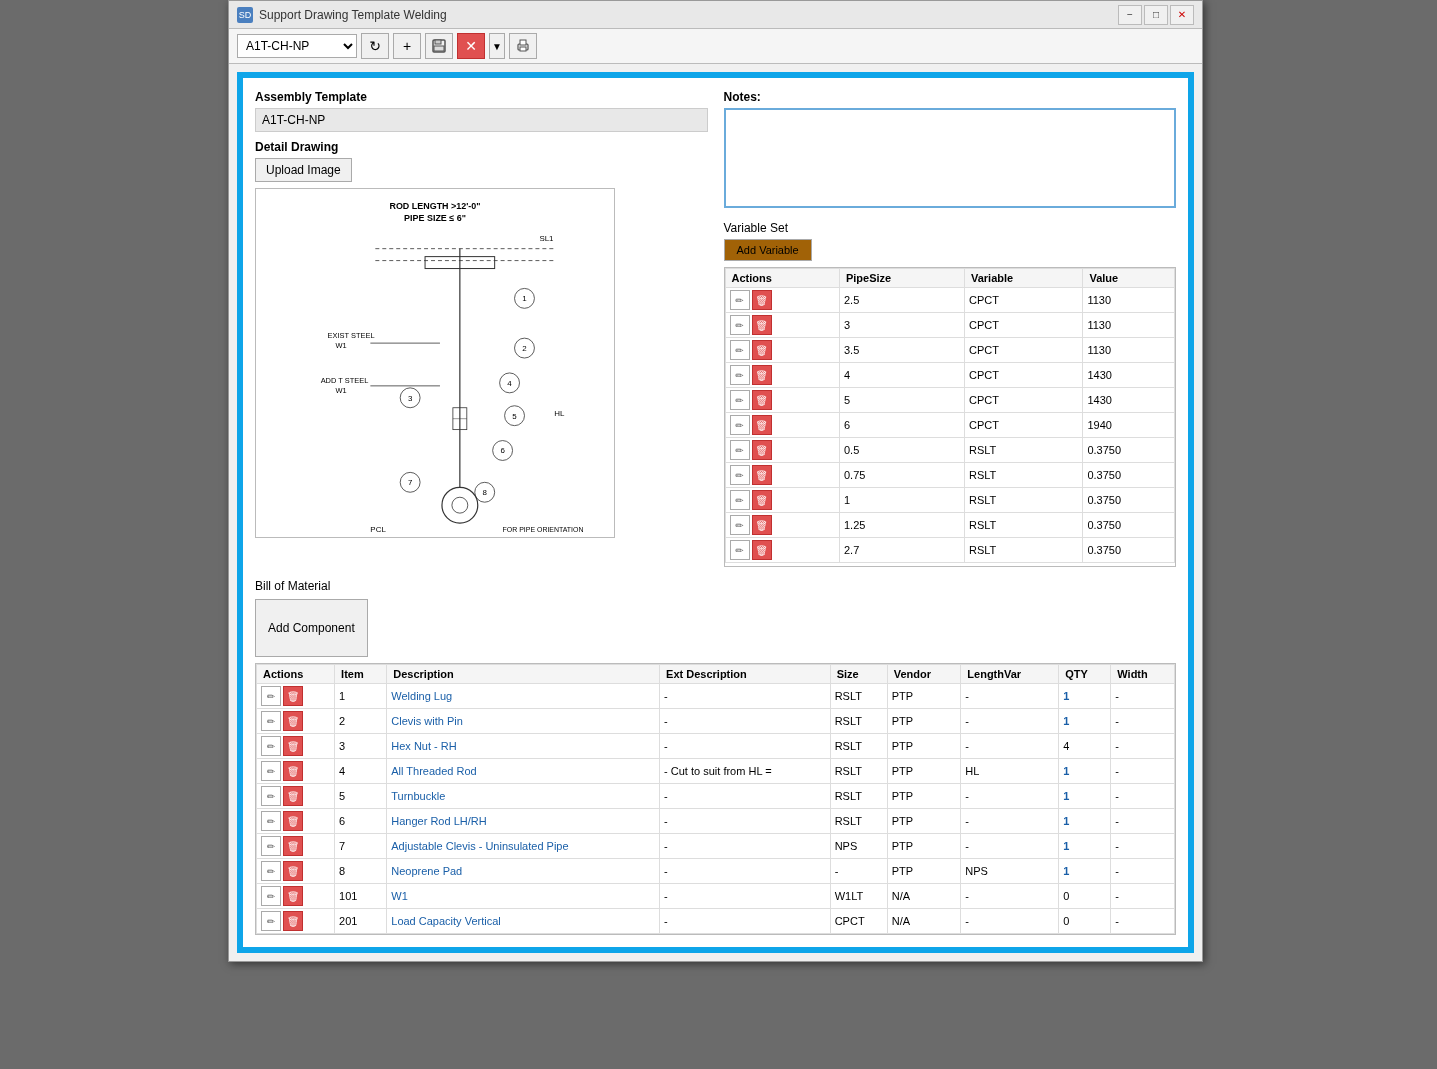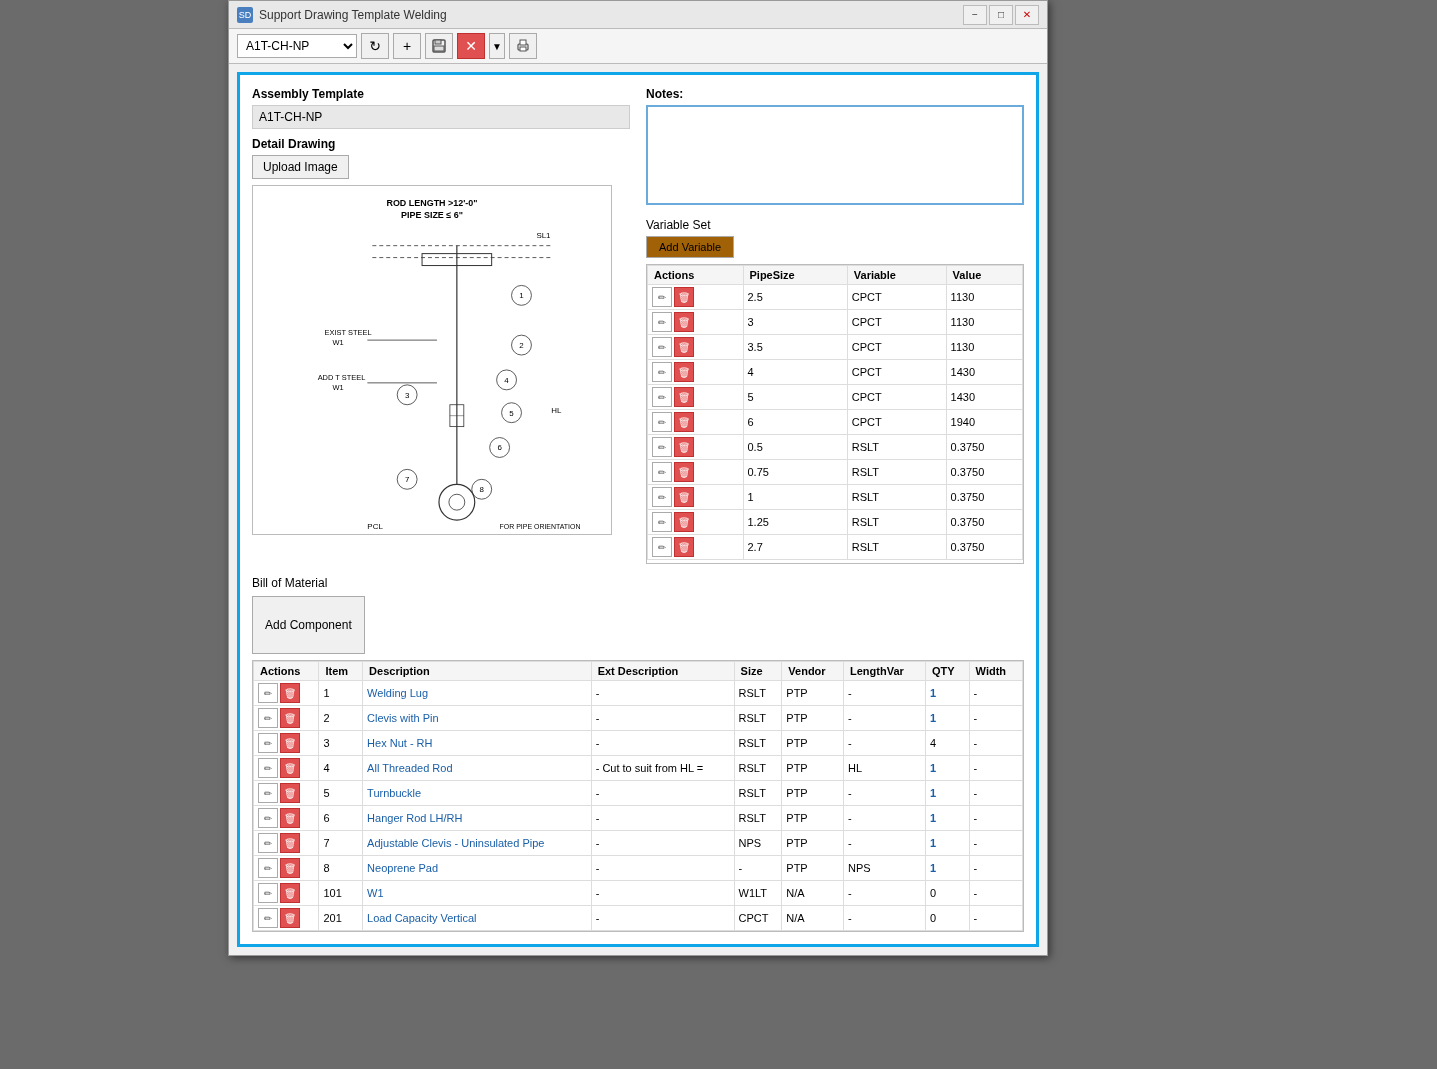--- a/index.html
+++ b/index.html
@@ -7,21 +7,21 @@
       background: #6b6b6b;
       font-family: 'Segoe UI', Tahoma, Geneva, Verdana, sans-serif;
       font-size: 12px;
       color: #000;
       width: 1437px;
       min-height: 1069px;
     }
     .window {
       position: absolute;
       top: 0; left: 228px;
-      width: 820px;
+      width: 975px;
       background: #f0f0f0;
       border: 1px solid #999;
       box-shadow: 2px 2px 8px rgba(0,0,0,0.5);
     }
     .title-bar {
       background: #e8e8e8;
       border-bottom: 1px solid #bbb;
       display: flex;
       align-items: center;
       padding: 4px 8px;
@@ -85,21 +85,21 @@
       color: white;
     }
     .toolbar-btn.dropdown-arrow {
       width: 16px;
       font-size: 10px;
     }
 
     .main-content {
       background: white;
       margin: 8px;
-      border: 3px solid #0ea5e9;
+      border: 6px solid #0ea5e9;
       padding: 12px;
     }
 
     .top-section {
       display: flex;
       gap: 16px;
     }
     .left-panel {
       flex: 1;
     }

